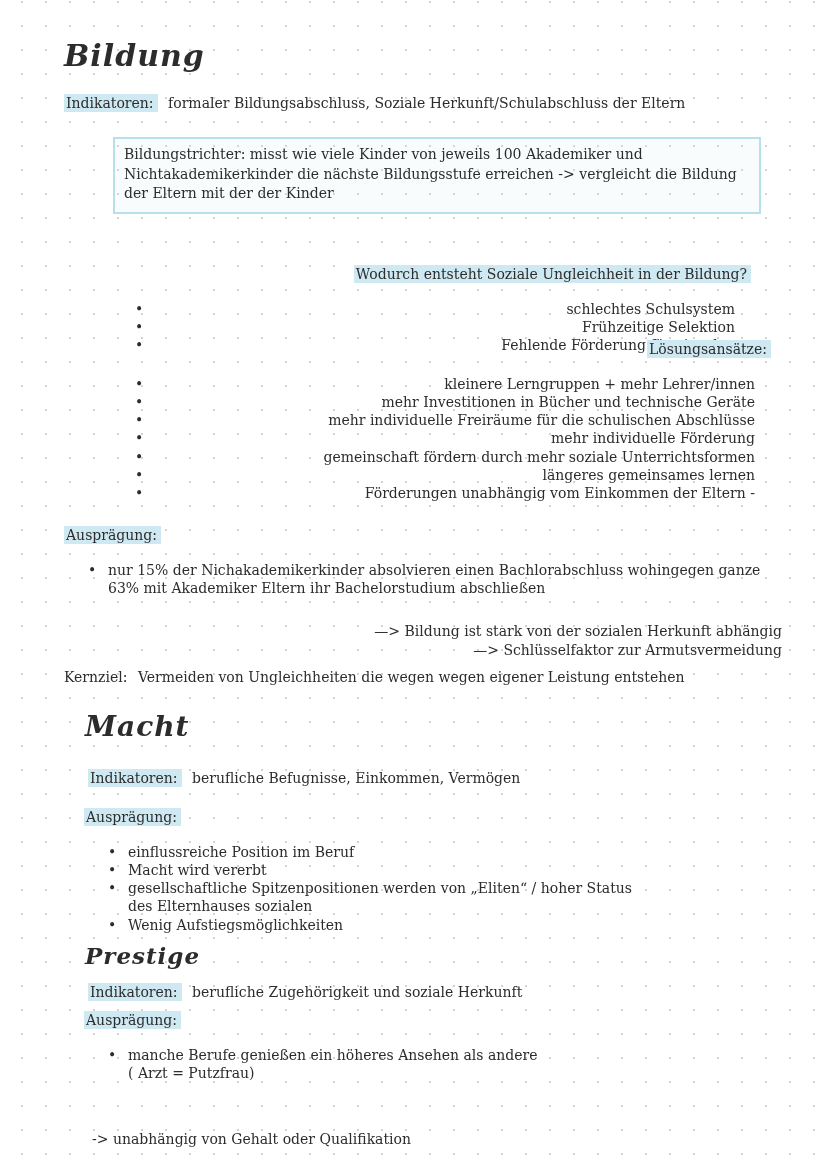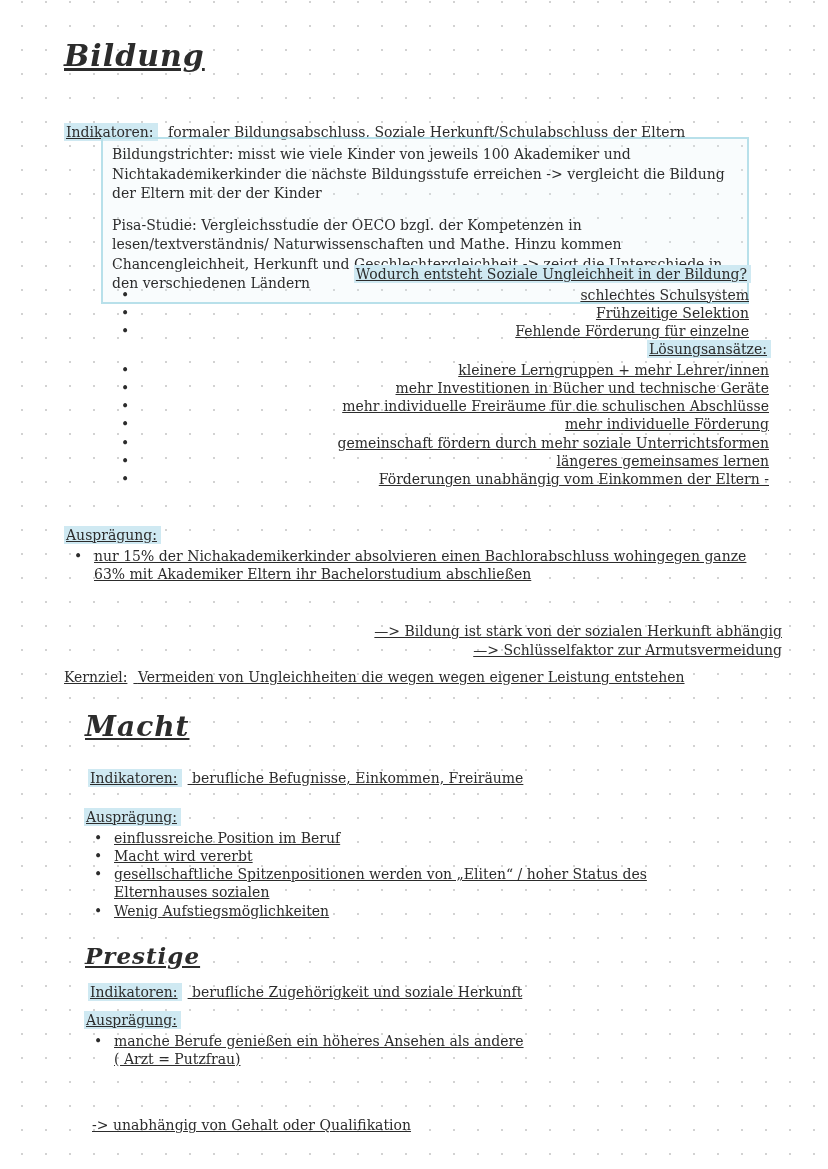--- a/index.html
+++ b/index.html
@@ -9,64 +9,63 @@
     background-color:#ffffff;
     background-image:radial-gradient(circle, #d2d2d2 1.2px, rgba(0,0,0,0) 1.5px);
     background-size:24px 24px;
     background-position:10px 14px;
     font-family:"DejaVu Serif", serif;
     font-size:14px;
     line-height:18.5px;
     color:#2c2c2c;
     overflow:hidden;
   }
-  .abs { position:absolute;text-decoration:underline; }
+  .abs { position:absolute; }
   .script {
     font-family:"DejaVu Serif", serif;
     font-style:italic;
     font-weight:bold;
     letter-spacing:1px;
   }
   .hl {
     background:#cfe9f2;
     padding:1px 4px 1px 2px;
   }
   .infobox {
     position:absolute;
-    left:101px; top:137px;
+    left:113px; top:137px;
     width:626px;
     border:2px solid #b8e0ea;
     background:rgba(222,240,246,0.18);
     padding:6px 9px 8px 9px;
     line-height:19.5px;
   }
   .infobox p { margin:0; }
   .infobox p + p { margin-top:12px; }
-  ul { list-style:none; margin:2px; padding:0; }
+  ul { list-style:none; margin:16px; padding:0; }
   li { position:relative; padding-left:28px; }
   li::before { content:"\2022"; position:absolute; left:8px; }
   .tight li { line-height:18.3px; }
   .label-gap { margin-right:6px; }
   .wrapline { display:block; }
 </style>
 </head>
 <body>
 
 <div class="page">
 
   <div class="abs script" style="left:64px; top:36px; font-size:30px; line-height:40px;">Bildung</div>
 
-  <div class="abs" style="left:64px; top:94px; width:740px;margin-top:29px;">
+  <div class="abs" style="left:64px; top:94px; width:740px;">
     <span class="hl label-gap">Indikatoren:</span>
     <span>formaler Bildungsabschluss, Soziale Herkunft/Schulabschluss der Eltern</span>
   </div>
 
   <div class="infobox">
     <p>Bildungstrichter: misst wie viele Kinder von jeweils 100 Akademiker und Nichtakademikerkinder die nächste Bildungsstufe erreichen -&gt; vergleicht die Bildung der Eltern mit der der Kinder</p>
-    <p>Pisa-Studie: Vergleichsstudie der OECO bzgl. der Kompetenzen in lesen/textverständnis/ Naturwissenschaften und Mathe. Hinzu kommen Chancengleichheit, Herkunft und Geschlechtergleichheit -&gt; zeigt die Unterschiede in den verschiedenen Ländern</p>
   </div>
 
   <div class="abs" style="left:111px; top:265px; width:640px;text-align:right;">
     <div style="margin-bottom:2px;">
       <span class="hl">Wodurch entsteht Soziale Ungleichheit in der Bildung?</span>
     </div>
     <ul class="tight">
       <li>schlechtes Schulsystem</li>
       <li>Frühzeitige Selektion</li>
       <li>Fehlende Förderung für einzelne</li>
@@ -104,21 +103,21 @@
 
   <div class="abs" style="left:64px; top:668px; width:720px;">
     <span class="label-gap">Kernziel:</span>
     <span>Vermeiden von Ungleichheiten die wegen wegen eigener Leistung entstehen</span>
   </div>
 
   <div class="abs script" style="left:85px; top:708px; font-size:28px; line-height:38px;">Macht</div>
 
   <div class="abs" style="left:88px; top:769px; width:700px;">
     <span class="hl label-gap">Indikatoren:</span>
-    <span>berufliche Befugnisse, Einkommen, Freiräume</span>
+    <span>berufliche Befugnisse, Einkommen, Vermögen</span>
   </div>
 
   <div class="abs" style="left:84px; top:808px; width:580px;">
     <div style="margin-bottom:2px;">
       <span class="hl">Ausprägung:</span>
     </div>
     <ul class="tight">
       <li>einflussreiche Position im Beruf</li>
       <li>Macht wird vererbt</li>
       <li>gesellschaftliche Spitzenpositionen werden von „Eliten“ / hoher Status des Elternhauses sozialen</li>

